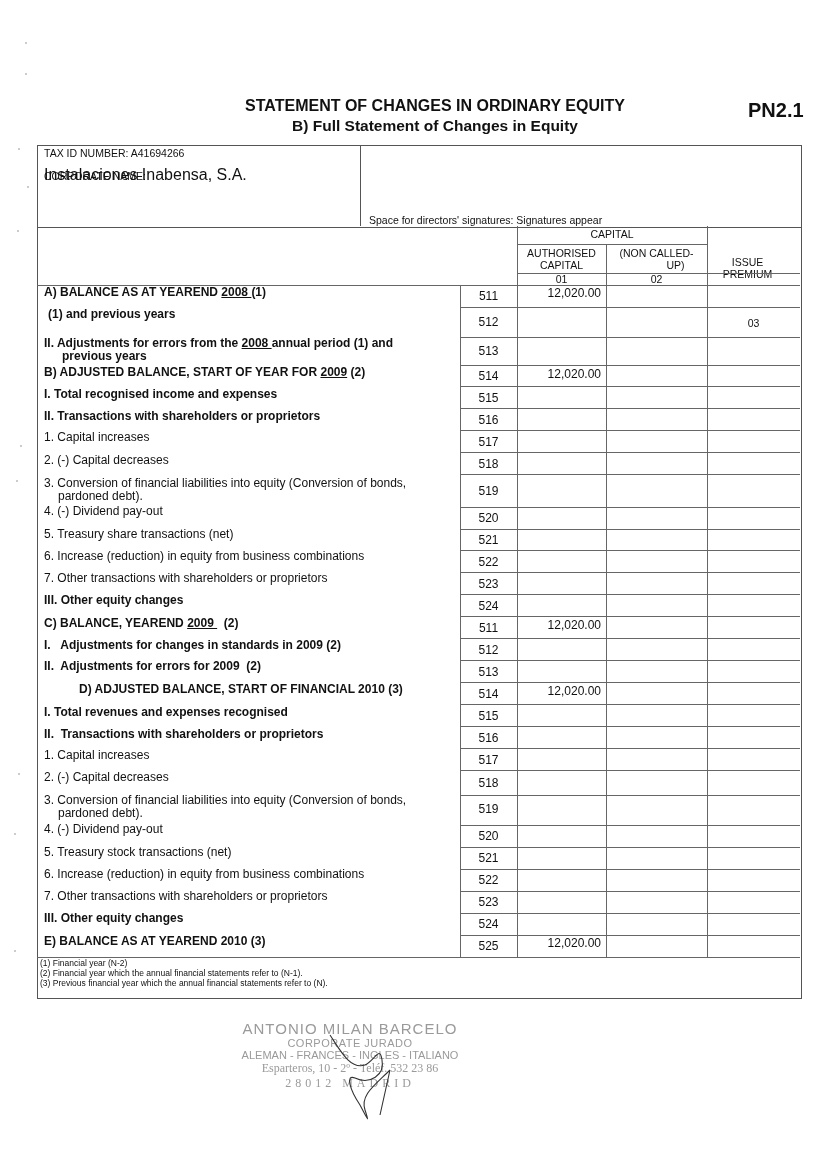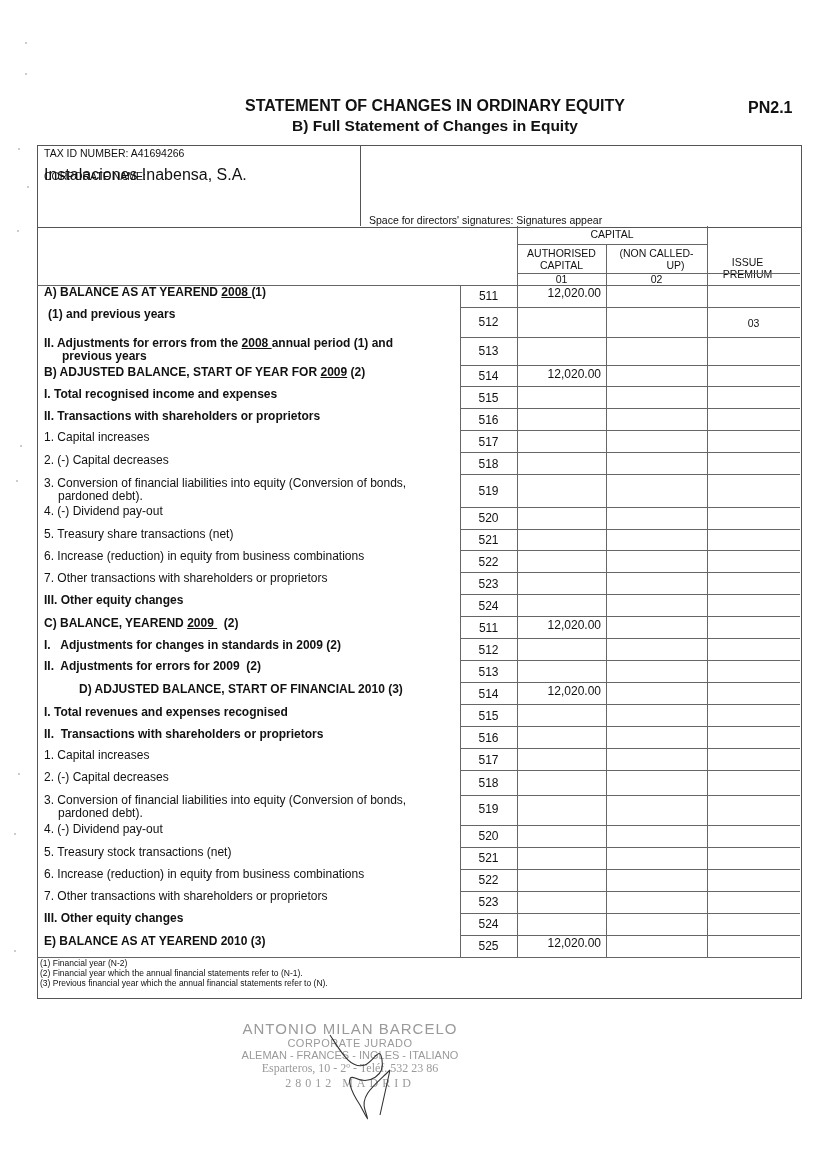--- a/index.html
+++ b/index.html
@@ -1,21 +1,21 @@
 <!DOCTYPE html>
 <html><head>
 <meta charset="utf-8">
 <style>
   html, body { margin:0; padding:0; background:#ffffff; }
   body { width:830px; height:1170px; position:relative; overflow:hidden; font-family:"Liberation Sans", sans-serif; color:#111; }
   .abs { position:absolute; }
   .title { left:0; width:870px; text-align:center; font-weight:bold; }
   #title1 { top:97px; font-size:16px; left:-180px; width:1230px; }
   #title2 { top:117px; font-size:15.5px; left:-180px; width:1230px; }
-  #formcode { top:99px; left:748px; font-size:16px; font-weight:bold; }
+  #formcode { top:99px; left:748px; font-size:20px; font-weight:bold; }
 
   .box { border:1px solid #555; }
   #headbox { left:37px; top:145px; width:763px; height:81px; }
   #headdiv { left:360px; top:145px; width:1px; height:81px; background:#555; }
   #taxid { left:44px; top:147px; font-size:10.5px; }
   #corpname-label { left:44px; top:170px; font-size:10.5px; }
   #corpname { left:44px; top:166px; font-size:16px; }
   #sigspace { left:369px; top:214px; font-size:10.5px;text-align:right; }
 
   #grid { left:37px; top:226px; width:763px; height:772px; border:1px solid #555; border-top:none; }

